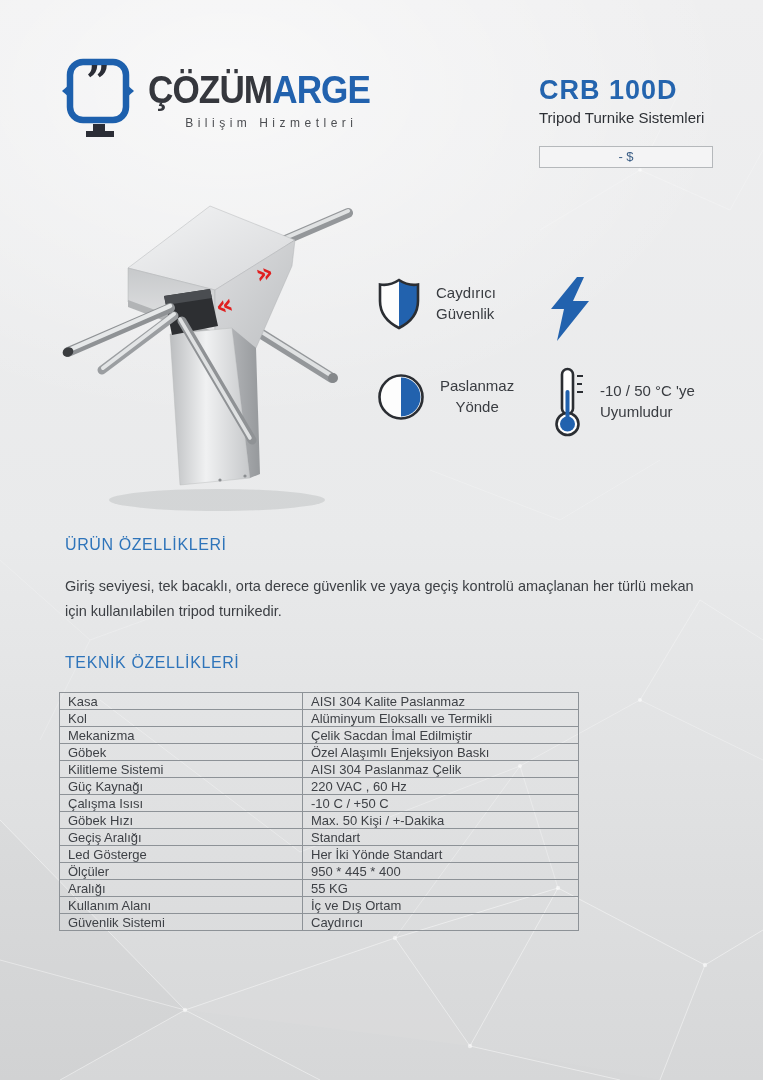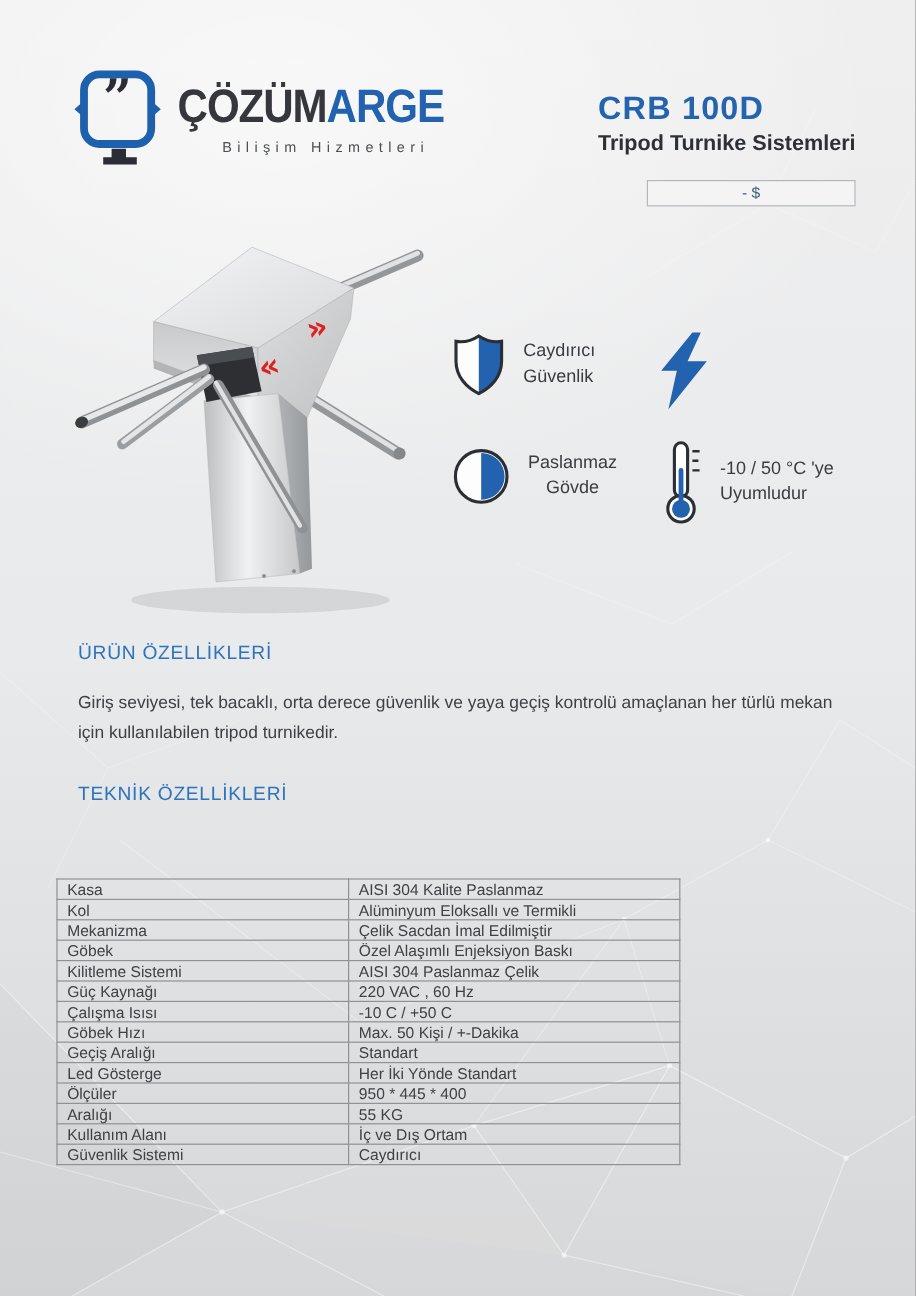--- a/index.html
+++ b/index.html
@@ -18,21 +18,21 @@
   .logo-text{margin-left:12px;margin-top:16px;}
   .logo-name{font-size:39px;font-weight:800;line-height:1;letter-spacing:-1px;
              transform:scaleX(.9);transform-origin:left;white-space:nowrap;}
   .logo-name .nm1{color:#35373d;}
   .logo-name .nm2{color:#2262ae;}
   .logo-tagline{margin-top:7px;text-align:center;font-size:12px;letter-spacing:4.5px;
                 color:#4c4e52;white-space:nowrap;}
 
   .title-block{position:absolute;right:50px;top:76px;text-align:left;}
   .model{font-size:27px;font-weight:700;color:#2464ae;letter-spacing:1px;line-height:1.1;}
-  .category{font-size:18px;font-weight:700;color:#2d3035;margin-top:3px;}
+  .category{font-size:15px;font-weight:400;color:#2d3035;margin-top:3px;}
   .price-box{margin-top:20px;margin-left:auto;width:172px;height:20px;
              border:1px solid #b5b8bb;background:#f4f4f5;
              display:flex;align-items:center;justify-content:center;
              font-size:13px;color:#3a5d85;}
 
   
   .turnstile{position:absolute;left:52px;top:188px;}
   .feature{position:absolute;display:flex;align-items:center;gap:14px;}
   .feature-text{font-size:15px;color:#393c41;line-height:1.38;}
   .f1{left:376px;top:276px;}
@@ -42,21 +42,21 @@
 
   
   .section-title{position:absolute;left:65px;font-size:16px;font-weight:400;
                  color:#2e74ba;letter-spacing:.6px;}
   .st1{top:536px;}
   .st2{top:654px;}
   .desc{position:absolute;left:65px;top:574px;width:645px;font-size:14.5px;
         color:#3d4045;line-height:1.7;}
 
   
-  .spec-table{position:absolute;left:47px;top:692px;width:520px;border-collapse:collapse;margin-top:40px;}
+  .spec-table{position:absolute;left:59px;top:692px;width:520px;border-collapse:collapse;}
   .spec-table td{border:1px solid #8d9297;height:16px;padding:0 8px;
                  font-size:13px;color:#3e4146;line-height:1;white-space:nowrap;}
   td.spec-label{width:226px;}
 </style>
 </head>
 <body>
 
 <div class="page">
 
   <svg class="mesh" width="763" height="1080" viewBox="0 0 763 1080">
@@ -201,21 +201,21 @@
     </svg>
   </div>
 
   <div class="feature f3">
     <svg width="50" height="50" viewBox="0 0 50 50">
       <circle cx="25" cy="25" r="21.5" fill="#fdfdfd" stroke="#2b2e33" stroke-width="2.6"></circle>
       <path d="M25,5.5 A19.5,19.5 0 0 1 25,44.5 Z" fill="#2262ae"></path>
     </svg>
     <div class="feature-text">
       <div>Paslanmaz</div>
-      <div>Gövde</div>
+      <div>Yönde</div>
     </div>
   </div>
 
   <div class="feature f4">
     <svg width="32" height="72" viewBox="0 0 32 72">
       <rect x="8" y="3" width="11" height="45" rx="5.5" fill="#ffffff" stroke="#2b2e33" stroke-width="2.6"></rect>
       <circle cx="13.5" cy="58" r="11" fill="#ffffff" stroke="#2b2e33" stroke-width="2.6"></circle>
       <circle cx="13.5" cy="58" r="7.5" fill="#2262ae"></circle>
       <rect x="11.5" y="24" width="4" height="32" rx="2" fill="#2262ae"></rect>
       <g stroke="#2b2e33" stroke-width="2">

